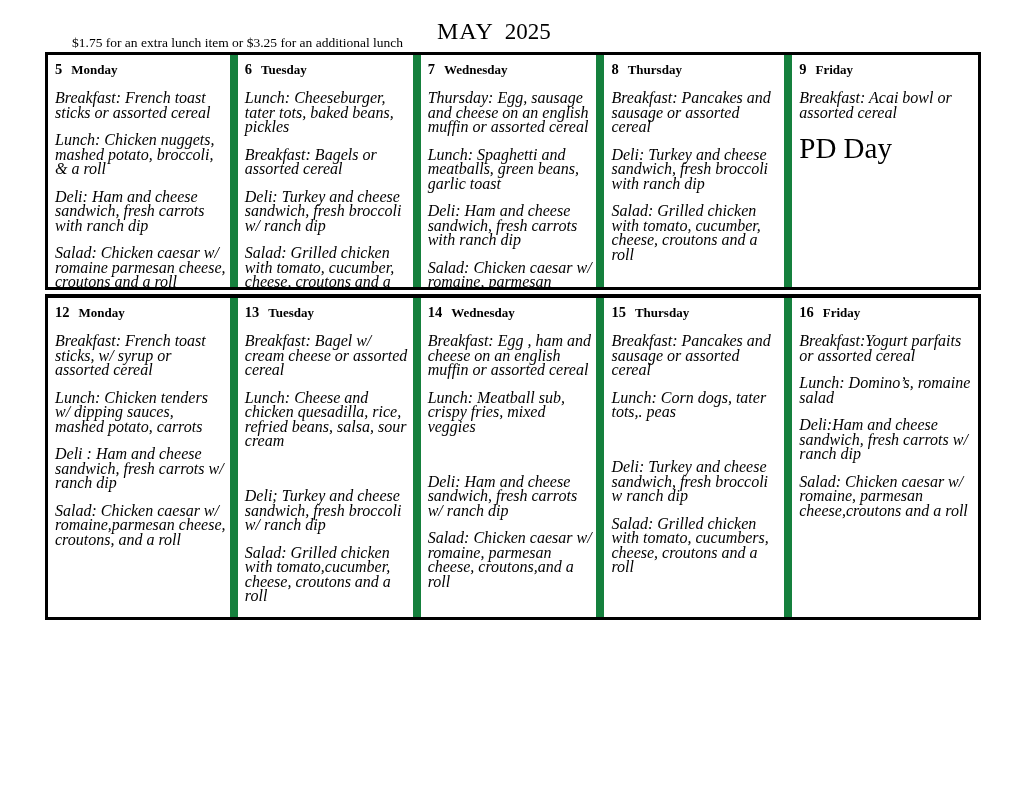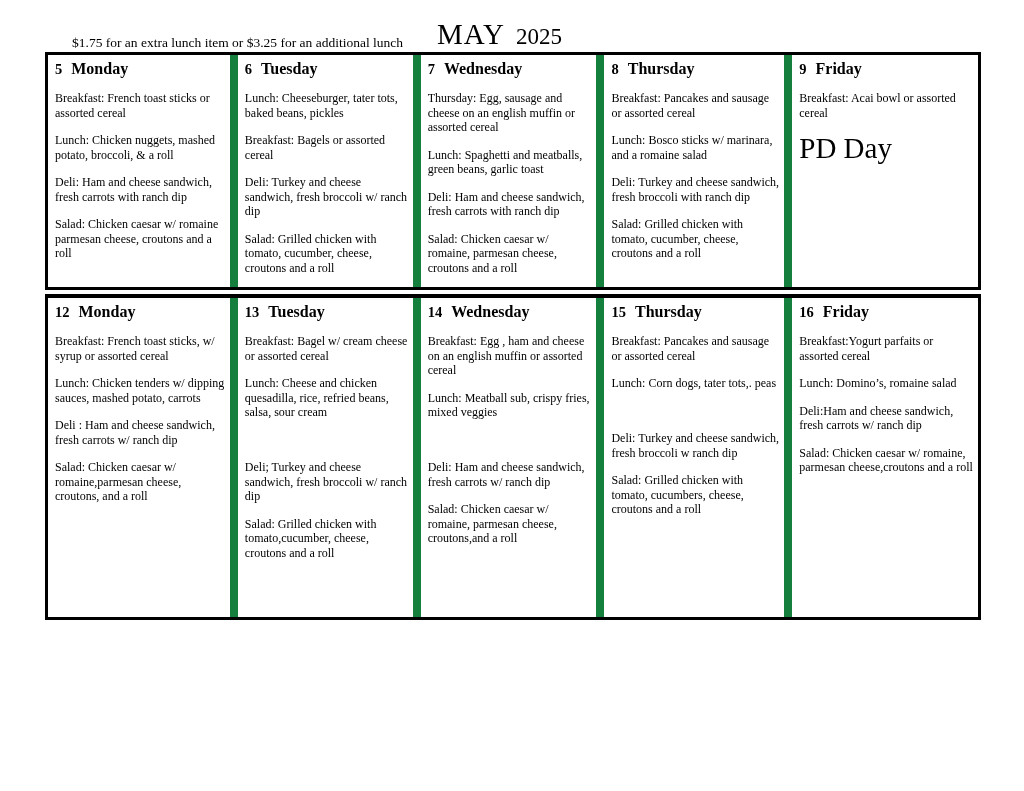--- a/index.html
+++ b/index.html
@@ -21,21 +21,21 @@
     white-space: nowrap;
   }
 
   .page-title {
     position: absolute;
     left: 437px;
     top: 18px;
     white-space: nowrap;
   }
   .page-title .month {
-    font-size: 29px;
+    font-size: 24px;
     letter-spacing: 1px;
   }
   .page-title .year {
     font-size: 23px;
     margin-left: 11px;
   }
 
   .calendar {
     position: absolute;
     left: 45px;
@@ -58,27 +58,28 @@
     padding: 5px 4px 0 7px;
     overflow: hidden;
   }
   .day-cell + .day-cell { border-left: 8px solid #15803d; }
 
   .day-header {
     font-weight: bold;
     margin-bottom: 13px;
   }
   .day-date  { font-size: 14.5px; margin-right: 9px; }
-  .day-name  { font-size: 16px; }
+  .day-name  { font-size: 13px; }
 
   .menu-par {
-    font-size: 12px;
+    font-size: 16px;
     line-height: 14.5px;
     margin: 0 0 13px 0;
     min-height: 14.5px;
+    font-style: italic;
   }
 
   .special-note {
     font-size: 29px;
     line-height: 1.05;
     margin-top: 0;
   }
 </style>
 </head>
 <body>
@@ -108,21 +109,20 @@
       <div class="day-cell">
         <div class="day-header"><span class="day-date">7</span><span class="day-name">Wednesday</span></div>
         <p class="menu-par">Thursday: Egg, sausage and cheese on an english muffin or assorted cereal</p>
         <p class="menu-par">Lunch: Spaghetti and meatballs, green beans, garlic toast</p>
         <p class="menu-par">Deli: Ham and cheese sandwich, fresh carrots with ranch dip</p>
         <p class="menu-par">Salad: Chicken caesar w/ romaine, parmesan cheese, croutons and a roll</p>
       </div>
       <div class="day-cell">
         <div class="day-header"><span class="day-date">8</span><span class="day-name">Thursday</span></div>
         <p class="menu-par">Breakfast: Pancakes and sausage or assorted  cereal</p>
-        <p class="menu-par">Lunch: Bosco sticks  w/ marinara, and a romaine salad</p>
         <p class="menu-par">Deli: Turkey and cheese sandwich, fresh broccoli with ranch dip</p>
         <p class="menu-par">Salad: Grilled chicken with tomato, cucumber, cheese, croutons and a roll</p>
       </div>
       <div class="day-cell">
         <div class="day-header"><span class="day-date">9</span><span class="day-name">Friday</span></div>
         <p class="menu-par">Breakfast: Acai bowl or assorted cereal</p>
         <div class="special-note">PD Day</div>
       </div>
     </div>
     <div class="week-row week-2">

